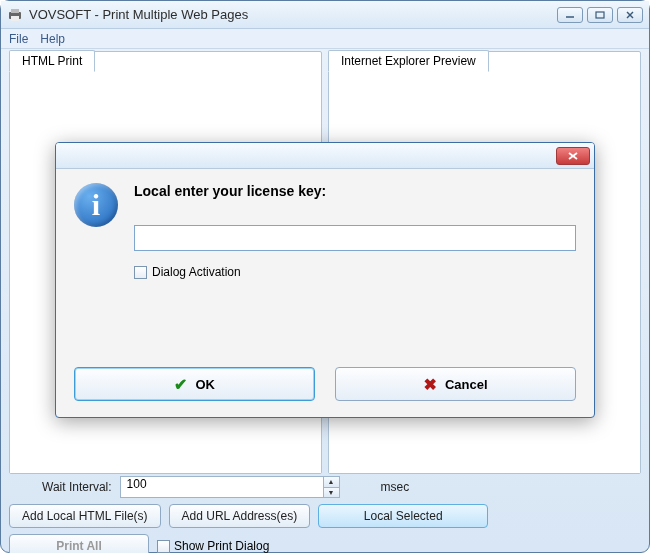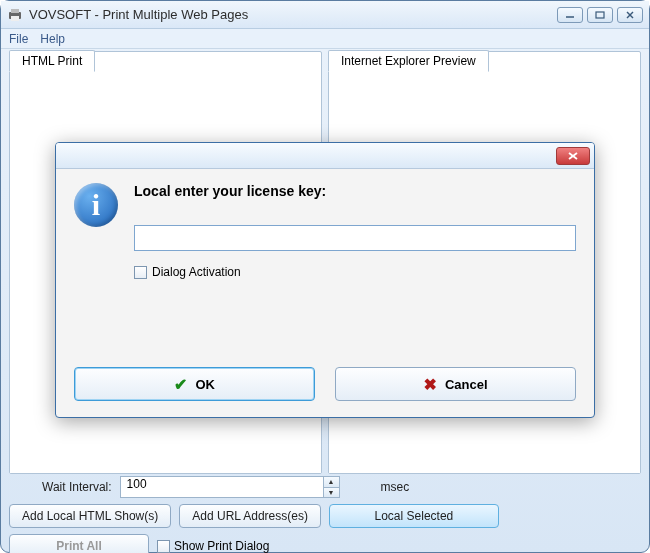--- a/index.html
+++ b/index.html
@@ -262,21 +262,21 @@
       <div class="spinner">
         <input type="text" value="100" style="">
         <div class="spin-btns">
           <div>▲</div>
           <div>▼</div>
         </div>
       </div>
       <span class="label">msec</span>
     </div>
     <div class="row">
-      <div class="btn" style="min-width:140px">Add Local HTML Show(s)</div>
+      <div class="btn" style="min-width:140px">Add Local HTML File(s)</div>
       <div class="btn" style="min-width:140px">Add URL Address(es)</div>
       <div class="btn blue" style="min-width:170px">Local Selected</div>
     </div>
     <div class="row">
       <div class="btn disabled" style="min-width:140px;font-weight:bold">Print All</div>
       <div class="chk">
         <div class="chk-box"></div>
         <span>Show Print Dialog</span>
       </div>
     </div>

